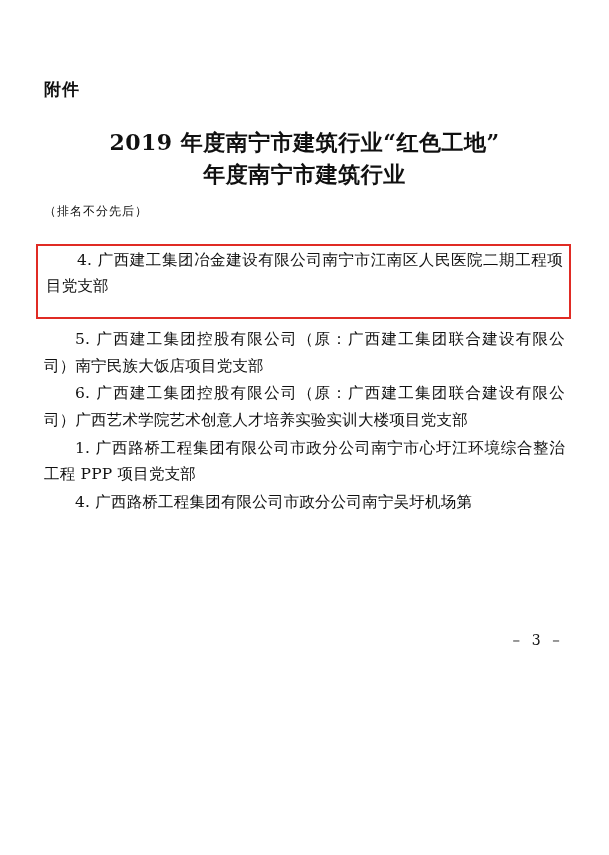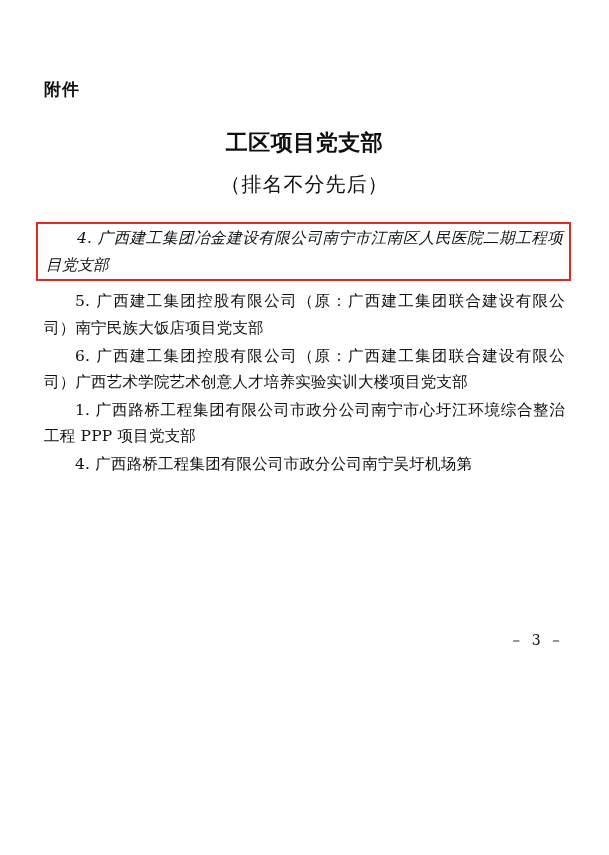--- a/index.html
+++ b/index.html
@@ -37,45 +37,44 @@
   }
   .doc-title-line {
     font-size: 22px;
     font-weight: 700;
     letter-spacing: 0.5px;
     line-height: 1.45;
     font-family: "DejaVu Serif", "Liberation Serif", serif;
   }
   .subtitle {
     margin-top: 12px;
-    text-align: center;
-    font-size: 20px;
+    text-align: left;
+    font-size: 12px;
     letter-spacing: 1px;
   }
   .body-list {
     margin-top: 24px;
   }
   .entry {
     font-size: 15.5px;
     line-height: 1.72;
     text-align: justify;
     text-justify: inter-ideograph;
     text-indent: 2em;
     margin: 0 0 1px 0;
     letter-spacing: 0.2px;
   }
   .entry.highlighted {
     position: relative;
   }
   .highlight-wrap {
     position: relative;
     margin: 7px 0 7px 0;
-    padding: 3px 2px 2px 2px;
+    padding: 3px 2px 18px 2px;
     box-sizing: border-box;
-    font-style: italic;
   }
   .highlight-wrap::before {
     content: "";
     position: absolute;
     left: -8px;
     right: -6px;
     top: 0;
     bottom: 0;
     border: 2px solid #e02b24;
     pointer-events: none;
@@ -91,21 +90,22 @@
   }
 </style>
 </head>
 <body>
 
 <div class="page">
 
   <div class="attachment-label">附件</div>
 
   <div class="title-block">
-    <div class="doc-title-line">工区项目党支部</div>
+    <div class="doc-title-line">2019 年度南宁市建筑行业“红色工地”</div>
+    <div class="doc-title-line">年度南宁市建筑行业</div>
   </div>
 
   <div class="subtitle">（排名不分先后）</div>
 
   <div class="body-list">
 
 
 
 
     <div class="highlight-wrap">

